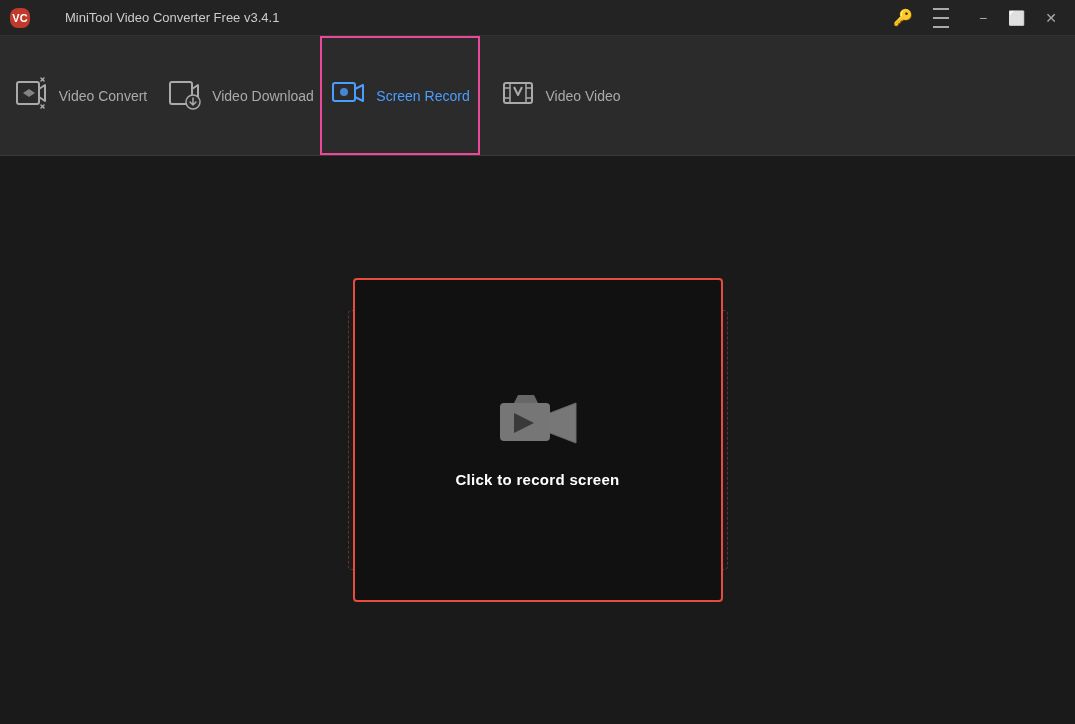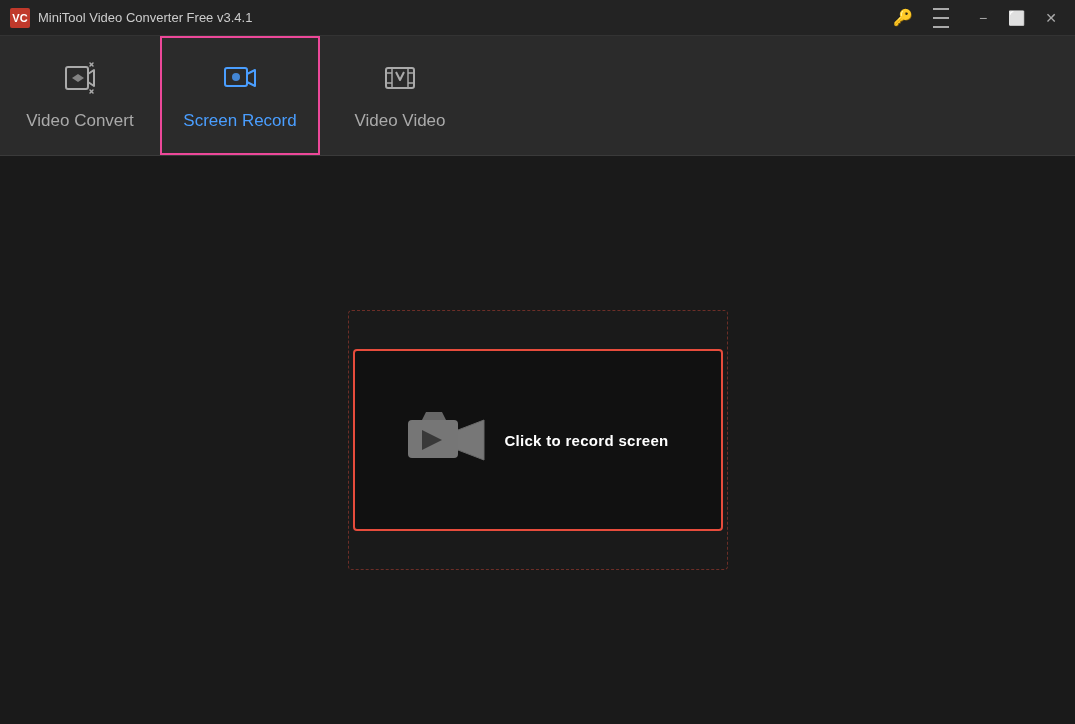--- a/index.html
+++ b/index.html
@@ -31,33 +31,34 @@
     #title-left {
       display: flex;
       align-items: center;
       gap: 8px;
     }
 
     #app-logo {
       width: 20px;
       height: 20px;
       background: #c0392b;
-      border-radius: 2px;
+      border-radius: 8px;
       display: flex;
       align-items: center;
       justify-content: center;
       font-size: 11px;
       font-weight: bold;
       color: white;
       flex-shrink: 0;
     }
 
     #app-title {
       color: #cccccc;
       font-size: 13px;
+      margin-left: 27px;
     }
 
     #window-controls {
       display: flex;
       align-items: center;
       gap: 6px;
     }
 
     .win-btn {
       width: 28px;
@@ -82,28 +83,28 @@
     #nav-bar {
       display: flex;
       align-items: stretch;
       background-color: #2b2b2b;
       height: 120px;
       border-bottom: 1px solid #3a3a3a;
     }
 
     .nav-item {
       display: flex;
-      flex-direction: column;
+      flex-direction: row;
       align-items: center;
       justify-content: center;
       gap: 10px;
       width: 160px;
       cursor: pointer;
       color: #aaaaaa;
-      font-size: 17px;
+      font-size: 14px;
       position: relative;
       padding: 10px 0;
     }
 
     .nav-item.active {
       border: 2px solid #ec4899;
       color: #4a9eff;
       background: #2b2b2b;
     }
 
@@ -142,26 +143,26 @@
       height: 260px;
       border: 1.5px dashed #e74c3c;
       border-radius: 4px;
       opacity: 0.4;
     }
 
     
     #record-box {
       position: relative;
       width: 370px;
-      height: 182px;
+      height: 324px;
       background-color: #111111;
       border: 2px solid #e74c3c;
       border-radius: 4px;
       display: flex;
-      flex-direction: row;
+      flex-direction: column;
       align-items: center;
       justify-content: center;
       gap: 18px;
       cursor: pointer;
       z-index: 1;
     }
 
     
     #camera-icon-wrap {
       display: flex;
@@ -216,20 +217,31 @@
         <rect x="4" y="7" width="22" height="22" rx="2" stroke="#aaa" stroke-width="2" fill="none"></rect>
         <path d="M26 14 L32 10 L32 26 L26 22" stroke="#aaa" stroke-width="2" fill="none" stroke-linejoin="round"></path>
         <path d="M10 18 L16 14 L22 18 L16 22 Z" fill="#aaa" opacity="0.7"></path>
         <path d="M28 6 L31 3 M28 30 L31 33" stroke="#aaa" stroke-width="1.5" stroke-linecap="round"></path>
         <path d="M31 6 L28 3 M31 30 L28 33" stroke="#aaa" stroke-width="1.5" stroke-linecap="round"></path>
       </svg>
     </div>
     <span>Video Convert</span>
   </div>
 
+  <div class="nav-item">
+    <div class="nav-icon">
+      <svg viewBox="0 0 36 36" fill="none" xmlns="http://www.w3.org/2000/svg">
+        <rect x="4" y="7" width="22" height="22" rx="2" stroke="#aaa" stroke-width="2" fill="none"></rect>
+        <path d="M26 14 L32 10 L32 26 L26 22" stroke="#aaa" stroke-width="2" fill="none" stroke-linejoin="round"></path>
+        <circle cx="27" cy="27" r="7" fill="#2b2b2b" stroke="#aaa" stroke-width="1.5"></circle>
+        <path d="M27 23 L27 29 M24 27 L27 30 L30 27" stroke="#aaa" stroke-width="1.5" stroke-linecap="round" stroke-linejoin="round"></path>
+      </svg>
+    </div>
+    <span>Video Download</span>
+  </div>
 
   <div class="nav-item active">
     <div class="nav-icon">
       <svg viewBox="0 0 36 36" fill="none" xmlns="http://www.w3.org/2000/svg">
         <rect x="3" y="8" width="22" height="18" rx="2" stroke="#4a9eff" stroke-width="2" fill="none"></rect>
         <path d="M25 14 L33 10 L33 26 L25 22" stroke="#4a9eff" stroke-width="2" fill="none" stroke-linejoin="round"></path>
         <circle cx="14" cy="17" r="4" fill="#4a9eff" opacity="0.8"></circle>
       </svg>
     </div>
     <span>Screen Record</span>

